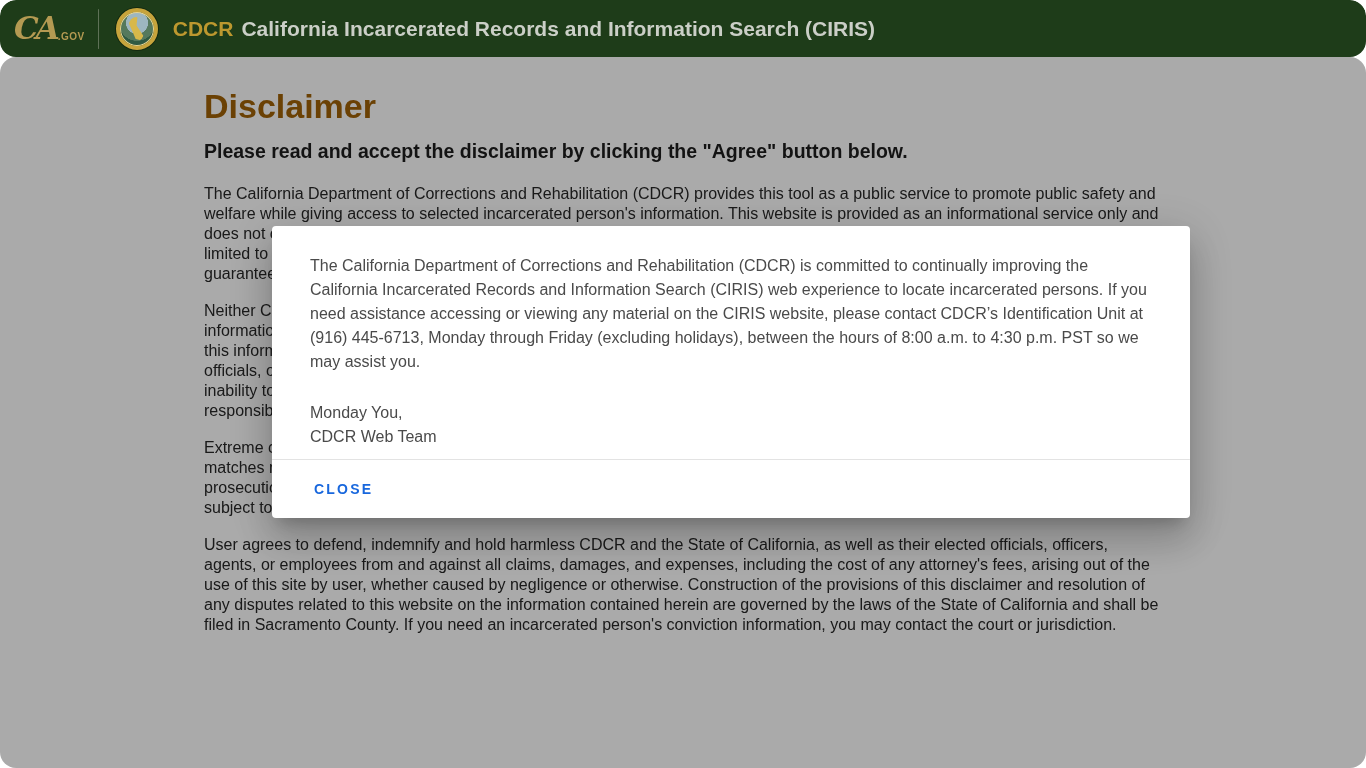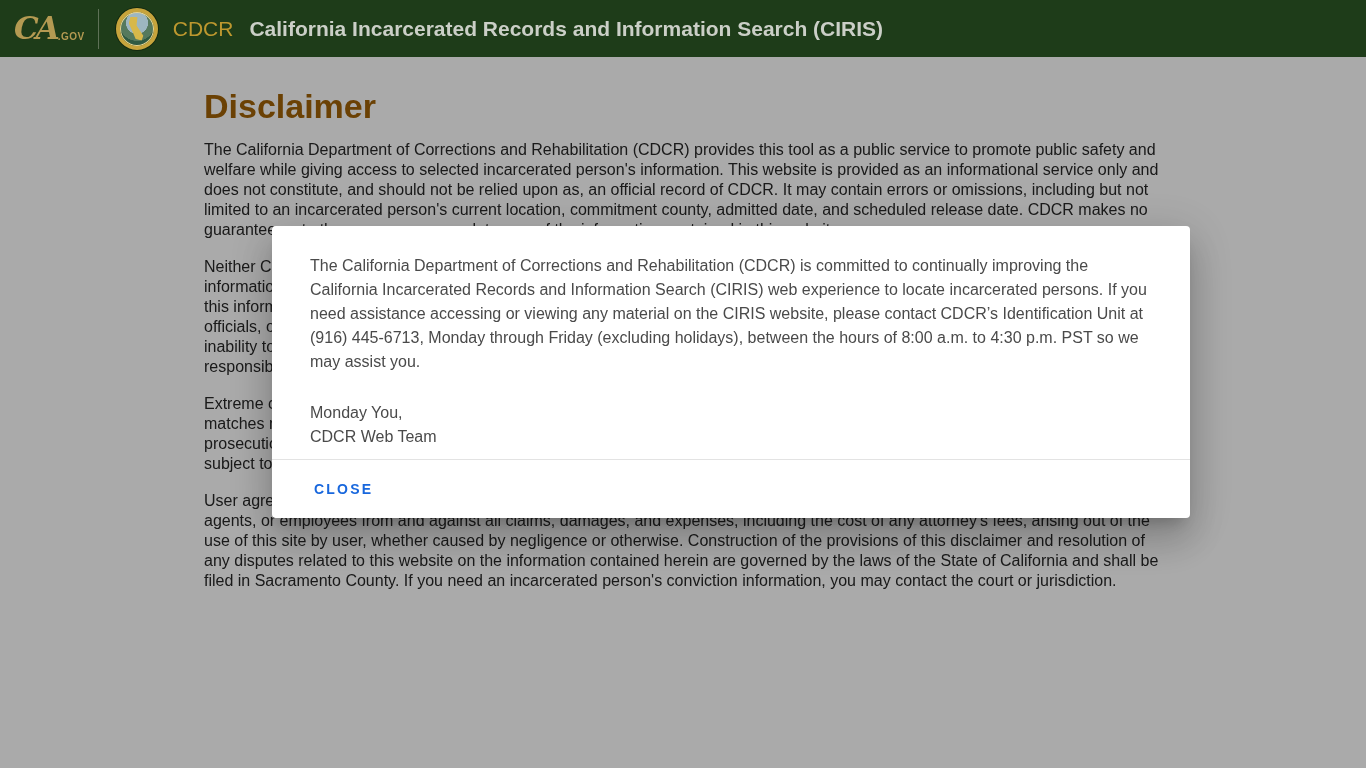--- a/index.html
+++ b/index.html
@@ -1,15 +1,15 @@
 <!DOCTYPE html>
 <html><head>
 <meta charset="utf-8">
 <style>
-  * { box-sizing: border-box; }
+  * { box-sizing: border-box; border-radius: 16px; }
   html, body {
     margin: 0; padding: 0;
     width: 1366px; height: 768px;
     overflow: hidden;
     background: #ffffff;
     font-family: "Liberation Sans", sans-serif;
   }
 
   
   .app-header {
@@ -67,23 +67,23 @@
     clip-path: polygon(12% 0, 58% 3%, 52% 38%, 97% 80%, 86% 100%, 46% 94%, 22% 58%, 0 28%);
   }
   .brand {
     margin-left: 15px;
     display: flex;
     align-items: baseline;
     white-space: nowrap;
   }
   .brand-acronym {
     color: #bd982f;
-    font-weight: normal;
+    font-weight: bold;
     font-size: 21px;
-    margin-right: 16px;
+    margin-right: 8px;
   }
   .brand-title {
     color: #cbcfc7;
     font-size: 21px;
     font-weight: 700;
   }
 
   
   .content {
     width: 958px;
@@ -173,20 +173,21 @@
     <div class="ca-shape"></div>
   </div>
   <div class="brand">
     <span class="brand-acronym">CDCR</span>
     <span class="brand-title">California Incarcerated Records and Information Search (CIRIS)</span>
   </div>
 </header>
 
 <main class="content">
   <h1 class="page-title">Disclaimer</h1>
+  <p class="subhead">Please read and accept the disclaimer by clicking the "Agree" button below.</p>
   <p class="body-para">The California Department of Corrections and Rehabilitation (CDCR) provides this tool as a public service to promote public safety and welfare while giving access to selected incarcerated person's information. This website is provided as an informational service only and does not constitute, and should not be relied upon as, an official record of CDCR. It may contain errors or omissions, including but not limited to an incarcerated person's current location, commitment county, admitted date, and scheduled release date. CDCR makes no guarantee as to the accuracy or completeness of the information contained in this website.</p>
   <p class="body-para">Neither CDCR nor the State of California assumes any responsibility or legal liability for the accuracy or completeness of the information contained herein, and the user shall assume full responsibility for any use of this information. Secondary dissemination of this information, by or on consent of the user, may subject the user to liability. CDCR and the State of California, as well as their elected officials, officers, agents, and employees, shall not be liable for any damages of whatever nature arising out of the use of, or the inability to use, this website and the information contained herein. CDCR, the State of California, and any employees shall not be responsible for any errors or omissions in the information contained in this website.</p>
   <p class="body-para">Extreme care should be exercised in the use of the information obtained from this website, as identifications relying solely upon name matches may be inaccurate. Any unauthorized use of the information contained in this website may subject the user to criminal prosecution and/or civil liability.Unauthorized attempts to change the information in this website are strictly prohibited and may be subject to criminal prosecution and/or civil liability.</p>
   <p class="body-para">User agrees to defend, indemnify and hold harmless CDCR and the State of California, as well as their elected officials, officers, agents, or employees from and against all claims, damages, and expenses, including the cost of any attorney's fees, arising out of the use of this site by user, whether caused by negligence or otherwise. Construction of the provisions of this disclaimer and resolution of any disputes related to this website on the information contained herein are governed by the laws of the State of California and shall be filed in Sacramento County. If you need an incarcerated person's conviction information, you may contact the court or jurisdiction.</p>
 </main>
 
 <div class="backdrop"></div>
 
 <div class="modal" role="dialog">
   <div class="modal-body">

